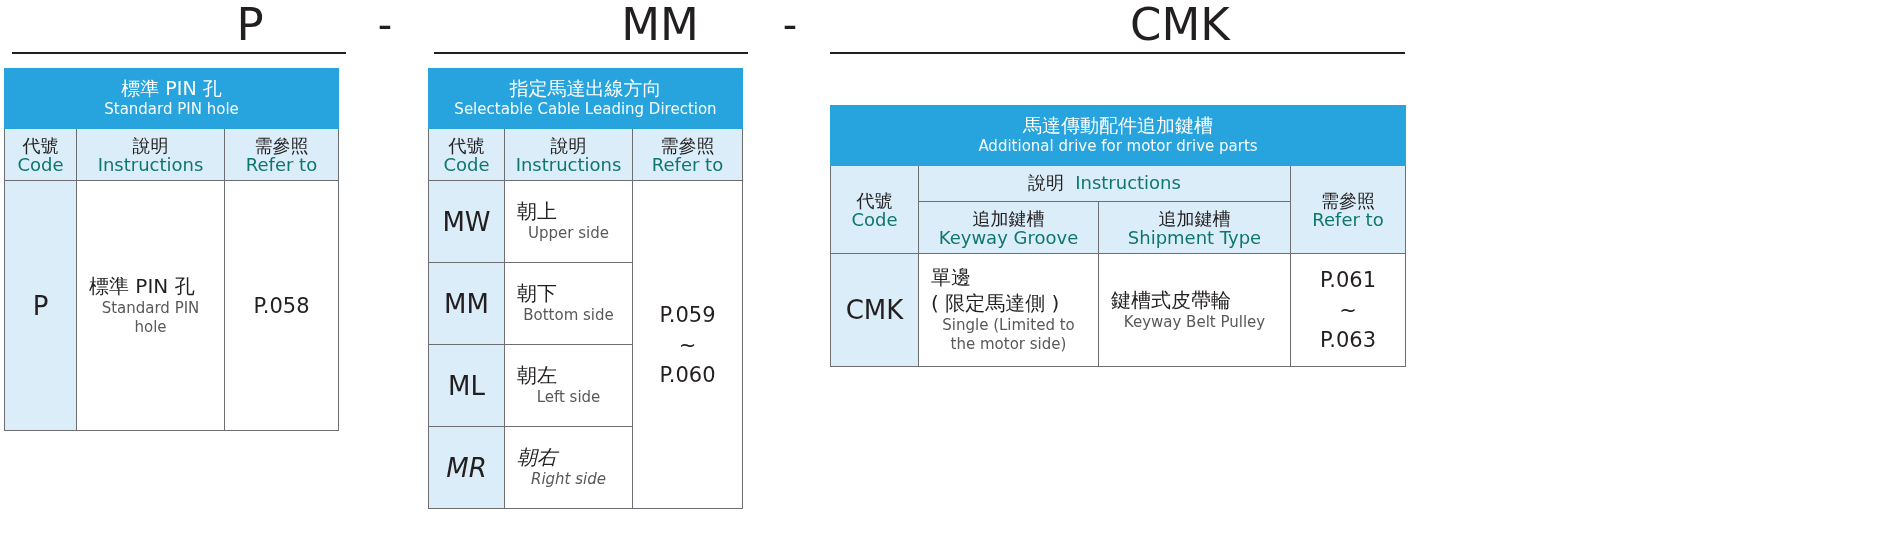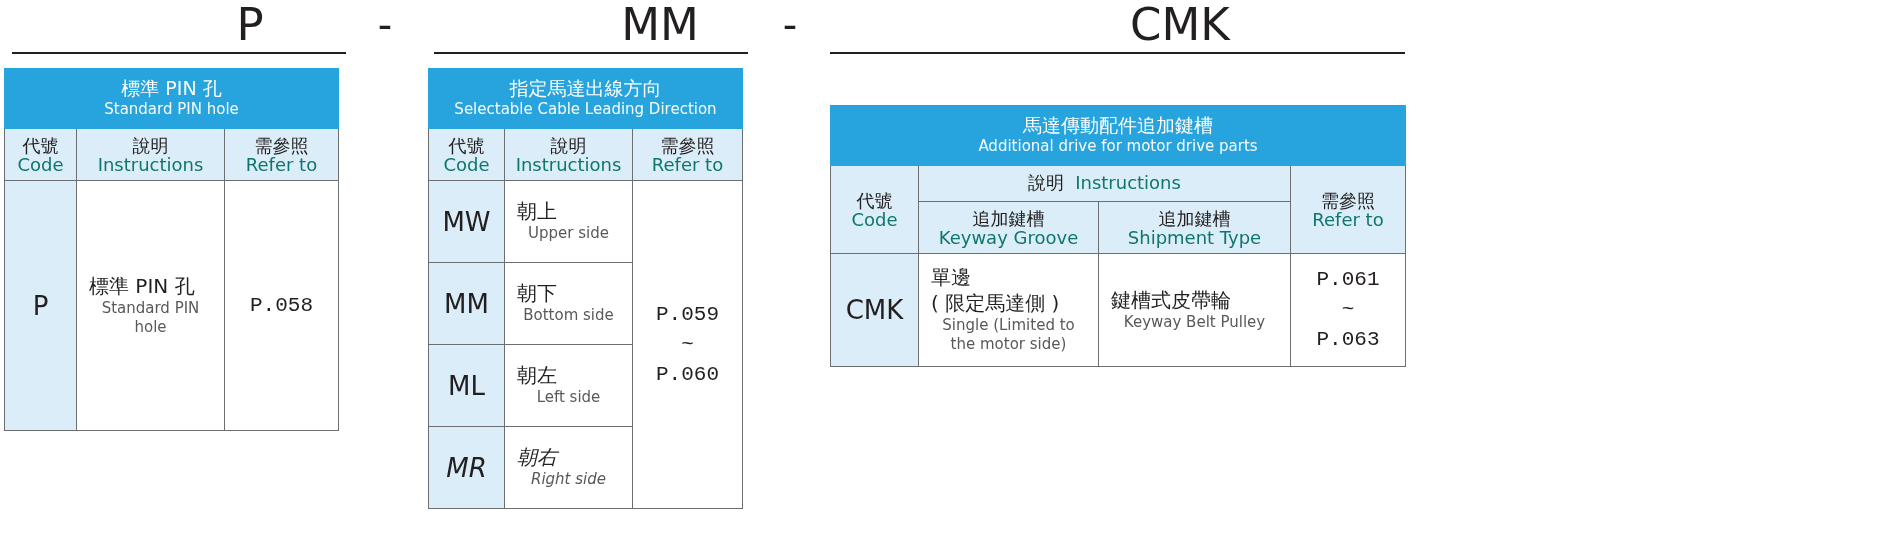--- a/index.html
+++ b/index.html
@@ -104,21 +104,20 @@
   }
   .txtcell .cn { font-size: 20px; line-height: 26px; display: block; }
   .txtcell .en { font-size: 15px; line-height: 19px; display: block; color: #58595b; text-align: center; }
 
   .refcell {
     text-align: center;
     font-size: 21px;
     color: #231f20;
     line-height: 30px;
     padding: 6px 4px !important;
-    font-family: Liberation Mono, monospace;
   }
 
   
   #block-p    { left: 4px;  top: 68px; }
   #block-mm   { left: 428px; top: 68px; }
   #block-cmk  { left: 830px; top: 68px; margin-top: 37px; }
 </style>
 </head>
 <body>
 

